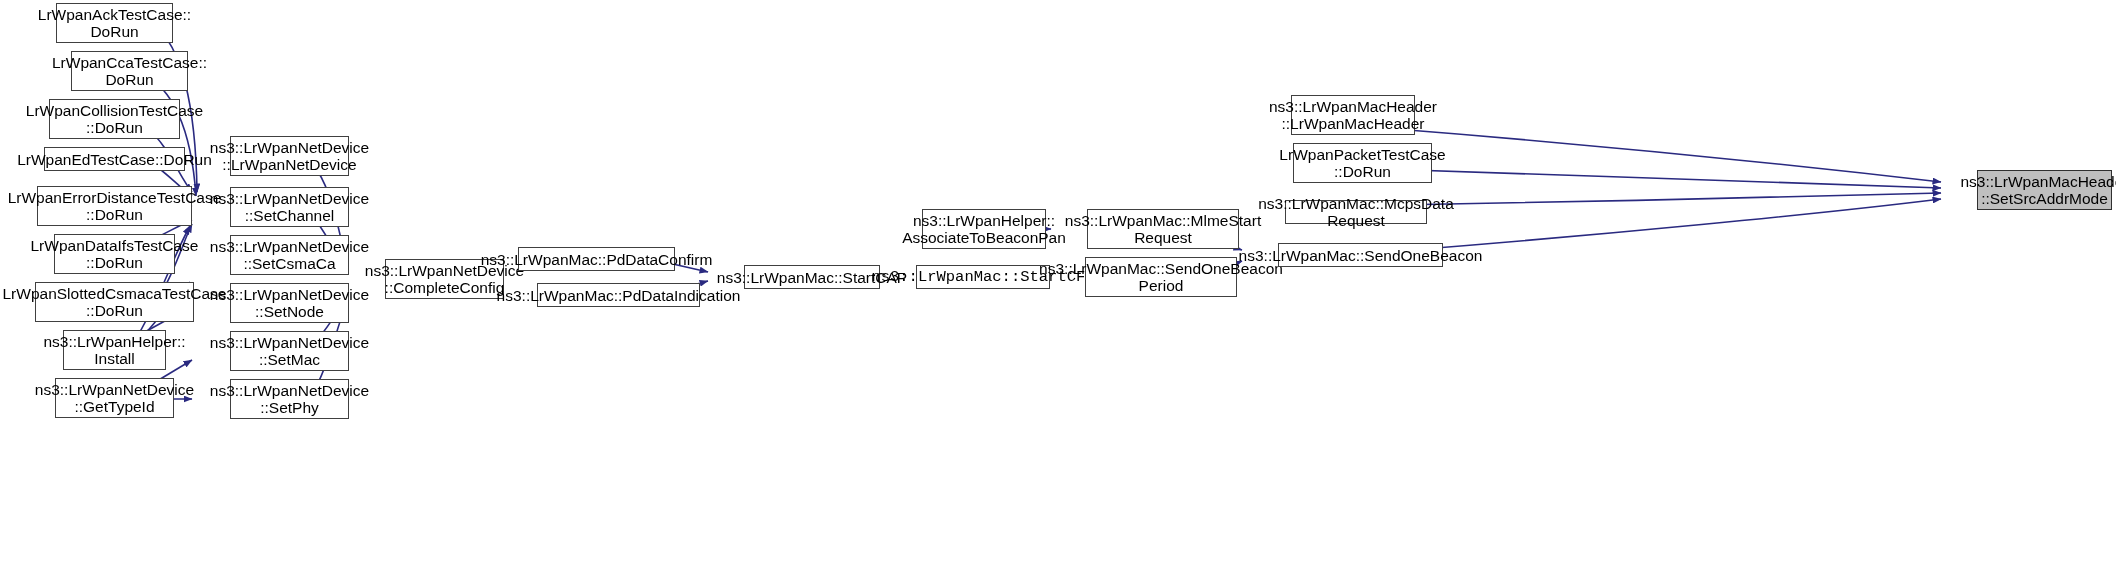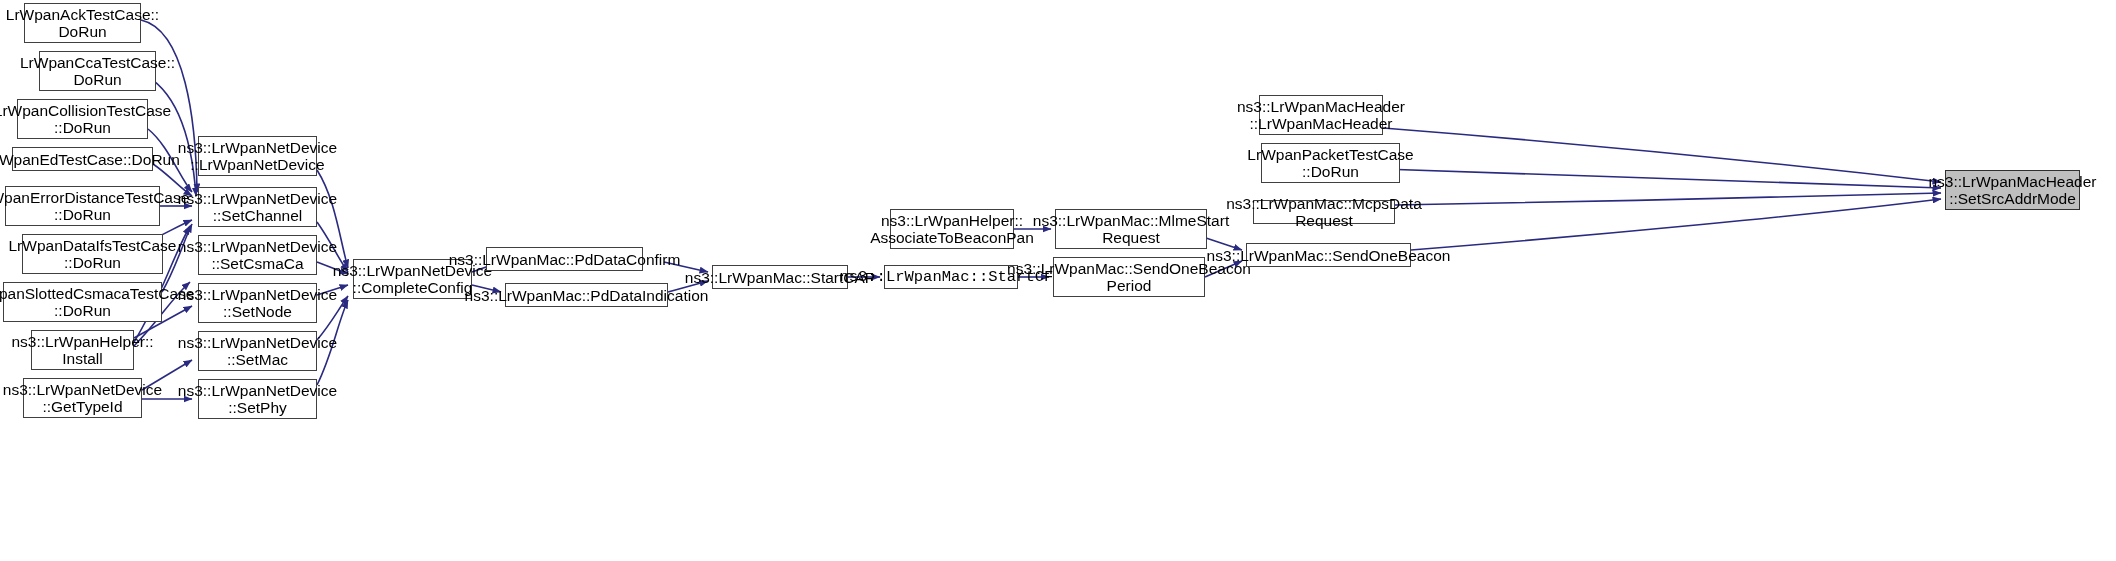--- a/index.html
+++ b/index.html
@@ -25,20 +25,21 @@
     display:flex;
     align-items:center;
     justify-content:center;
     text-align:center;
     color:#000000;
     font-size:15.5px;
     line-height:17px;
     letter-spacing:0px;
     white-space:pre-line;
     z-index:2;
+    margin-left:32px;
   }
   .node.highlight{
     background:#bfbfbf;
     border:1px solid #303030;
   }
   .node .label{ padding:0 4px; }
 </style>
 </head>
 <body>
 
@@ -86,21 +87,21 @@
   <div id="node-layer">
       <div class="node" style="left: 24px; top: 3px; width: 117px; height: 40px;"><span class="label">LrWpanAckTestCase::
 DoRun</span></div>
       <div class="node" style="left: 39px; top: 51px; width: 117px; height: 40px;"><span class="label">LrWpanCcaTestCase::
 DoRun</span></div>
       <div class="node" style="left: 17px; top: 99px; width: 131px; height: 40px;"><span class="label">LrWpanCollisionTestCase
 ::DoRun</span></div>
       <div class="node" style="left: 12px; top: 147px; width: 141px; height: 24px;"><span class="label">LrWpanEdTestCase::DoRun</span></div>
       <div class="node" style="left: 5px; top: 186px; width: 155px; height: 40px;"><span class="label">LrWpanErrorDistanceTestCase
 ::DoRun</span></div>
-      <div class="node" style="left: 22px; top: 234px; width: 141px; height: 40px;"><span class="label">LrWpanDataIfsTestCase
+      <div class="node" style="left: 22px; top: 234px; width: 121px; height: 40px;"><span class="label">LrWpanDataIfsTestCase
 ::DoRun</span></div>
       <div class="node" style="left: 3px; top: 282px; width: 159px; height: 40px;"><span class="label">LrWpanSlottedCsmacaTestCase
 ::DoRun</span></div>
       <div class="node" style="left: 31px; top: 330px; width: 103px; height: 40px;"><span class="label">ns3::LrWpanHelper::
 Install</span></div>
       <div class="node" style="left: 23px; top: 378px; width: 119px; height: 40px;"><span class="label">ns3::LrWpanNetDevice
 ::GetTypeId</span></div>
       <div class="node" style="left: 198px; top: 136px; width: 119px; height: 40px;"><span class="label">ns3::LrWpanNetDevice
 ::LrWpanNetDevice</span></div>
       <div class="node" style="left: 198px; top: 187px; width: 119px; height: 40px;"><span class="label">ns3::LrWpanNetDevice

